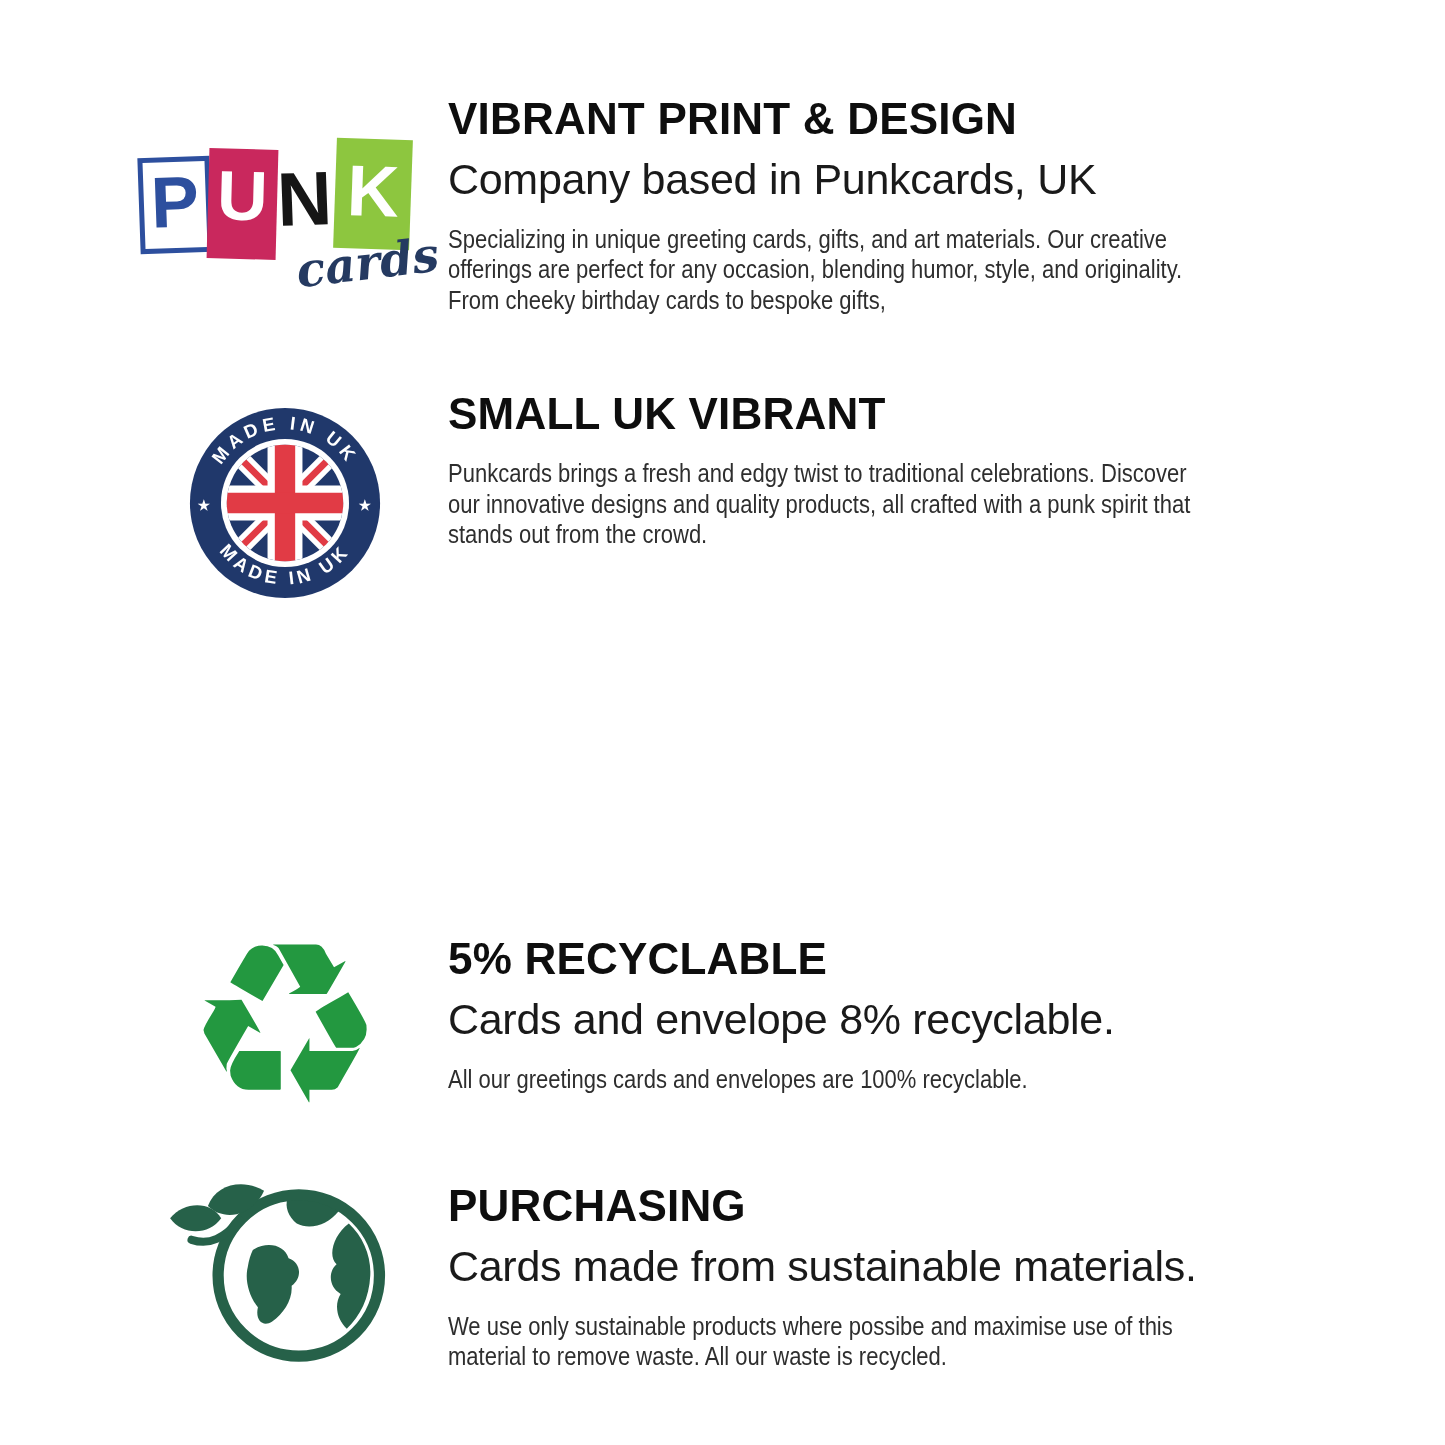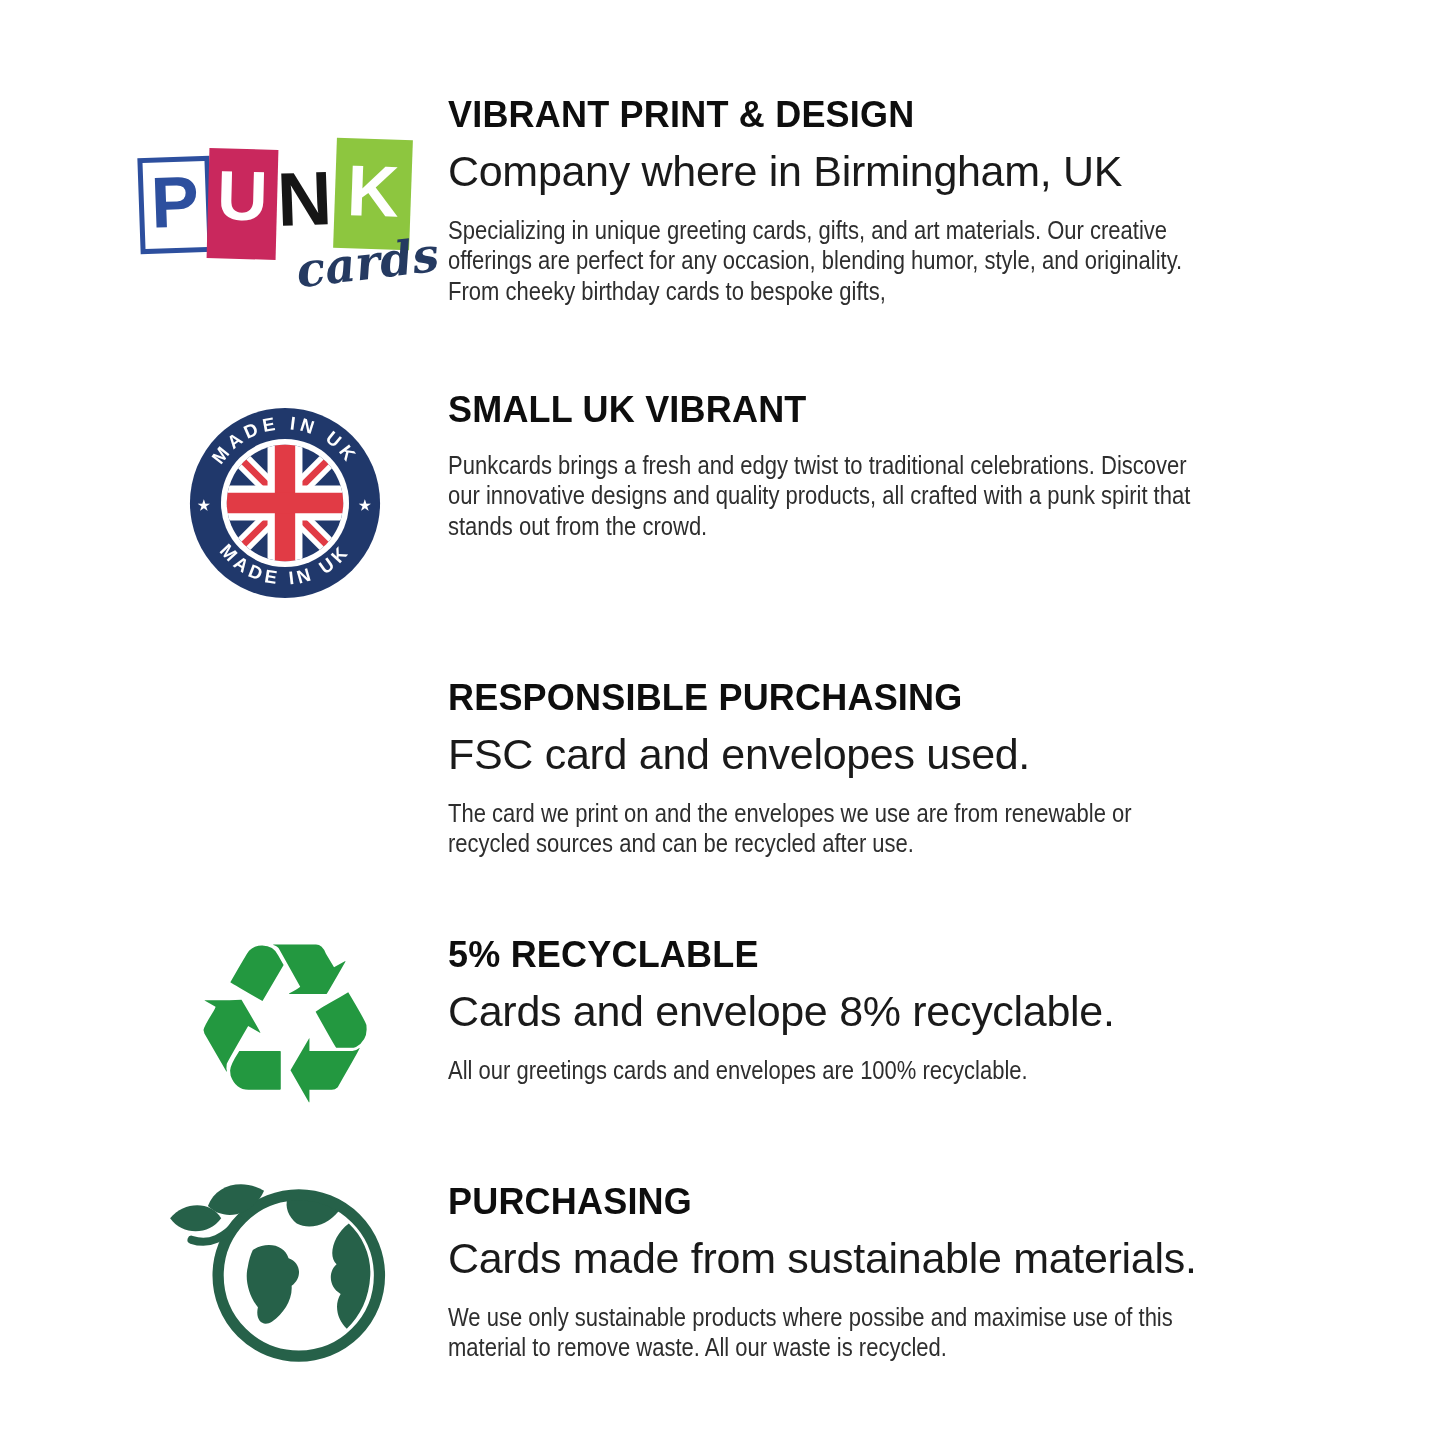--- a/index.html
+++ b/index.html
@@ -4,21 +4,21 @@
 <style>
   html,body{margin:0;padding:0;background:#ffffff;}
   .page{
     position:relative;width:1445px;height:1445px;background:#ffffff;overflow:hidden;
     font-family:"Liberation Sans","DejaVu Sans",sans-serif;color:#111;
   }
   .section{position:absolute;left:0;width:1445px;height:290px;}
   .icon-cell{position:absolute;left:130px;top:0;width:310px;display:flex;justify-content:center;}
   .text-cell{position:absolute;left:448px;top:0;width:900px;}
   .sec-title{
-    font-size:36px;font-weight:700;line-height:1.1;letter-spacing:.2px;
+    font-size:44px;font-weight:700;line-height:1.1;letter-spacing:.2px;
     color:var(--title-black,#0e0e0e);white-space:nowrap;
   }
   .sec-sub{
     font-size:43px;font-weight:400;line-height:1.12;letter-spacing:-.3px;
     color:#1a1a1a;margin-top:12px;white-space:nowrap;
   }
   .sec-body{
     font-size:25px;font-weight:400;line-height:1.22;color:var(--body-gray,#2e2e2e);
     margin-top:20px;white-space:pre-line;width:1000px;
     transform:scaleX(.88);transform-origin:left top;
@@ -78,21 +78,21 @@
           <span class="lg lg-p">P</span>
           <span class="lg lg-u">U</span>
           <span class="lg lg-n">N</span>
           <span class="lg lg-k">K</span>
         </div>
         <span class="logo-script">cards</span>
       </div>
     </div>
     <div class="text-cell">
       <div class="sec-title">VIBRANT PRINT &amp; DESIGN</div>
-      <div class="sec-sub">Company where in Birmingham, UK</div>
+      <div class="sec-sub">Company based in Punkcards, UK</div>
       <div class="sec-body">Specializing in unique greeting cards, gifts, and art materials. Our creative
 offerings are perfect for any occasion, blending humor, style, and originality.
 From cheeky birthday cards to bespoke gifts,</div>
     </div>
   </div>
 
   <div class="section" style="top:390px;">
     <div class="icon-cell" style="top:16px;">
       <svg width="194" height="194" viewBox="0 0 200 200">
         <circle class="badge-navy" cx="100" cy="100" r="98"></circle>
@@ -125,26 +125,20 @@
     </div>
     <div class="text-cell">
       <div class="sec-title">SMALL UK VIBRANT</div>
       <div class="sec-body">Punkcards brings a fresh and edgy twist to traditional celebrations. Discover
 our innovative designs and quality products, all crafted with a punk spirit that
 stands out from the crowd.</div>
     </div>
   </div>
 
   <div class="section" style="top:678px;">
-    <div class="text-cell">
-      <div class="sec-title">RESPONSIBLE PURCHASING</div>
-      <div class="sec-sub">FSC card and envelopes used.</div>
-      <div class="sec-body">The card we print on and the envelopes we use are from renewable or
-recycled sources and can be recycled after use.</div>
-    </div>
   </div>
 
   <div class="section" style="top:935px;">
     <div class="icon-cell" style="top:0;">
       <span class="recycle">♻</span>
     </div>
     <div class="text-cell">
       <div class="sec-title">5% RECYCLABLE</div>
       <div class="sec-sub">Cards and envelope 8% recyclable.</div>
       <div class="sec-body">All our greetings cards and envelopes are 100% recyclable.</div>

